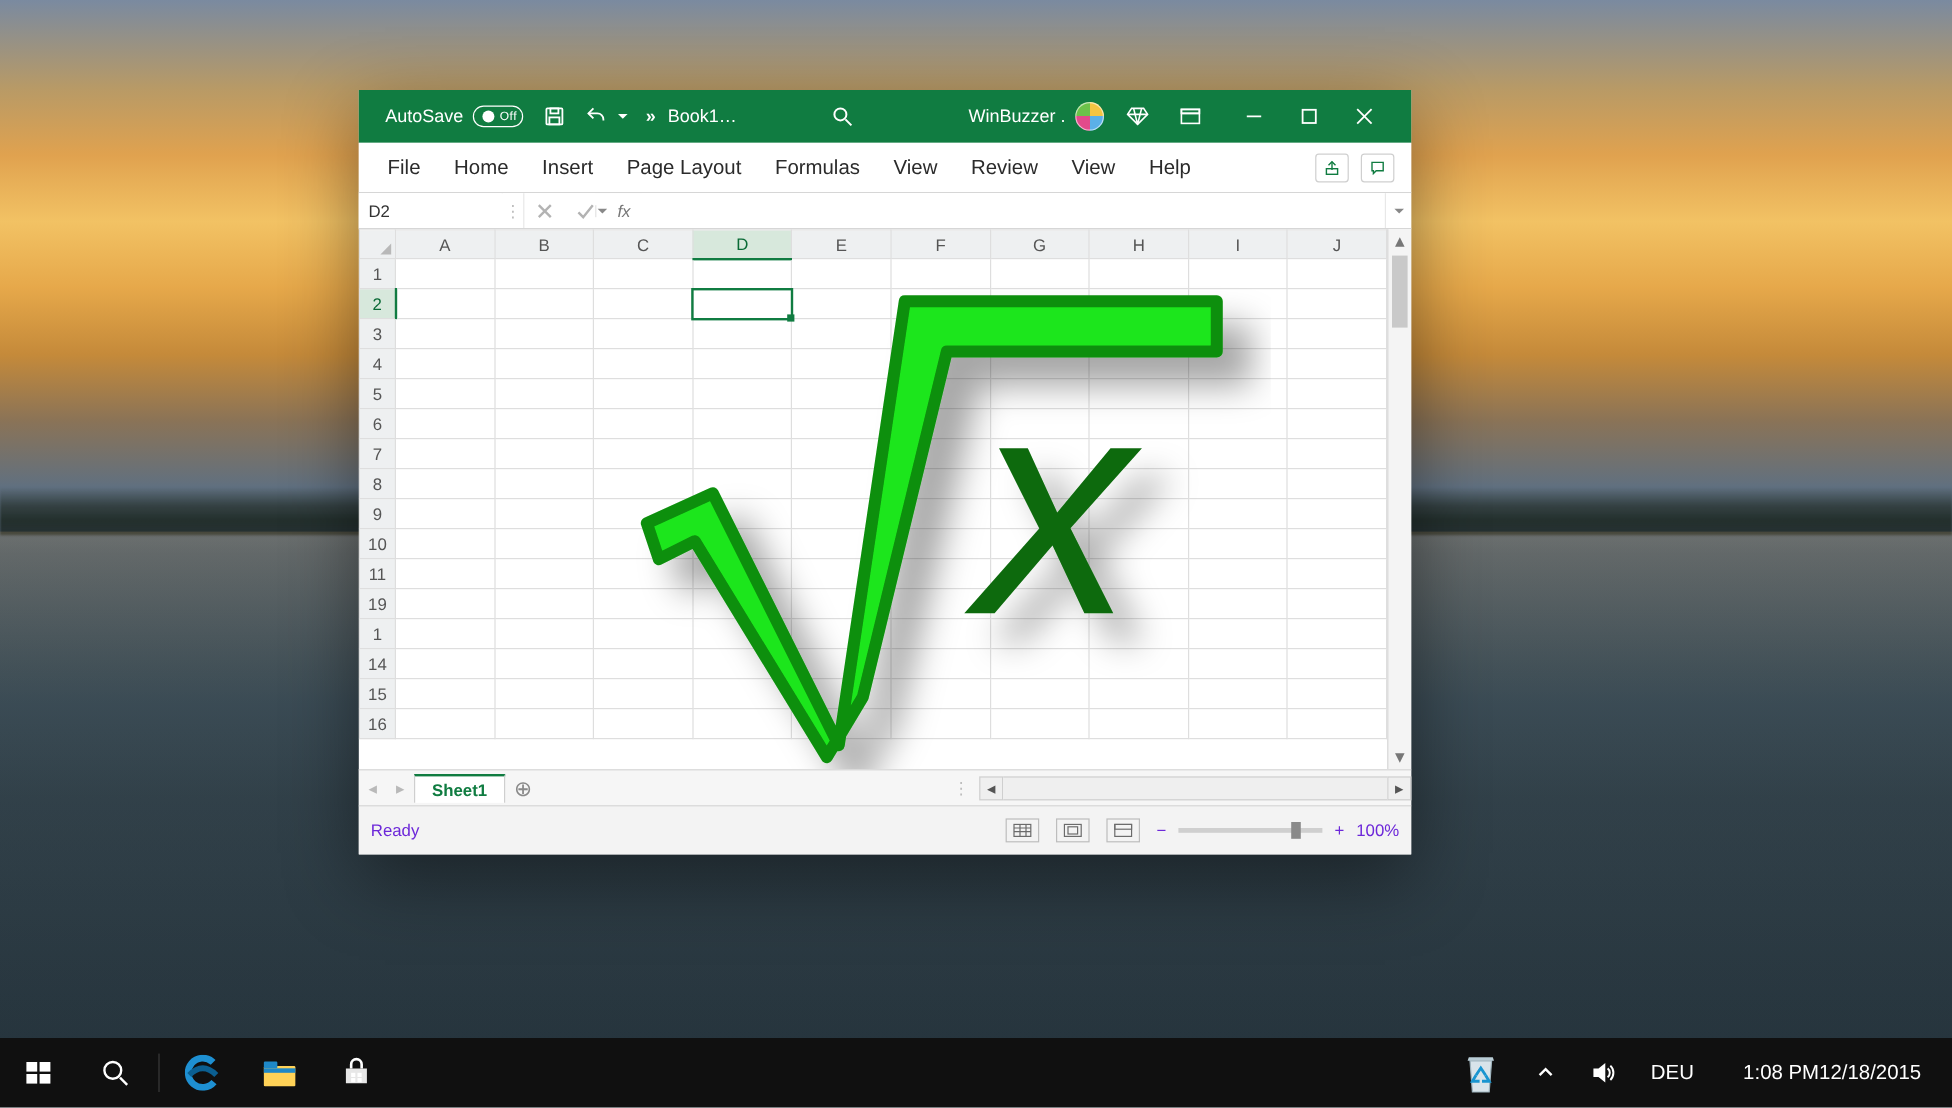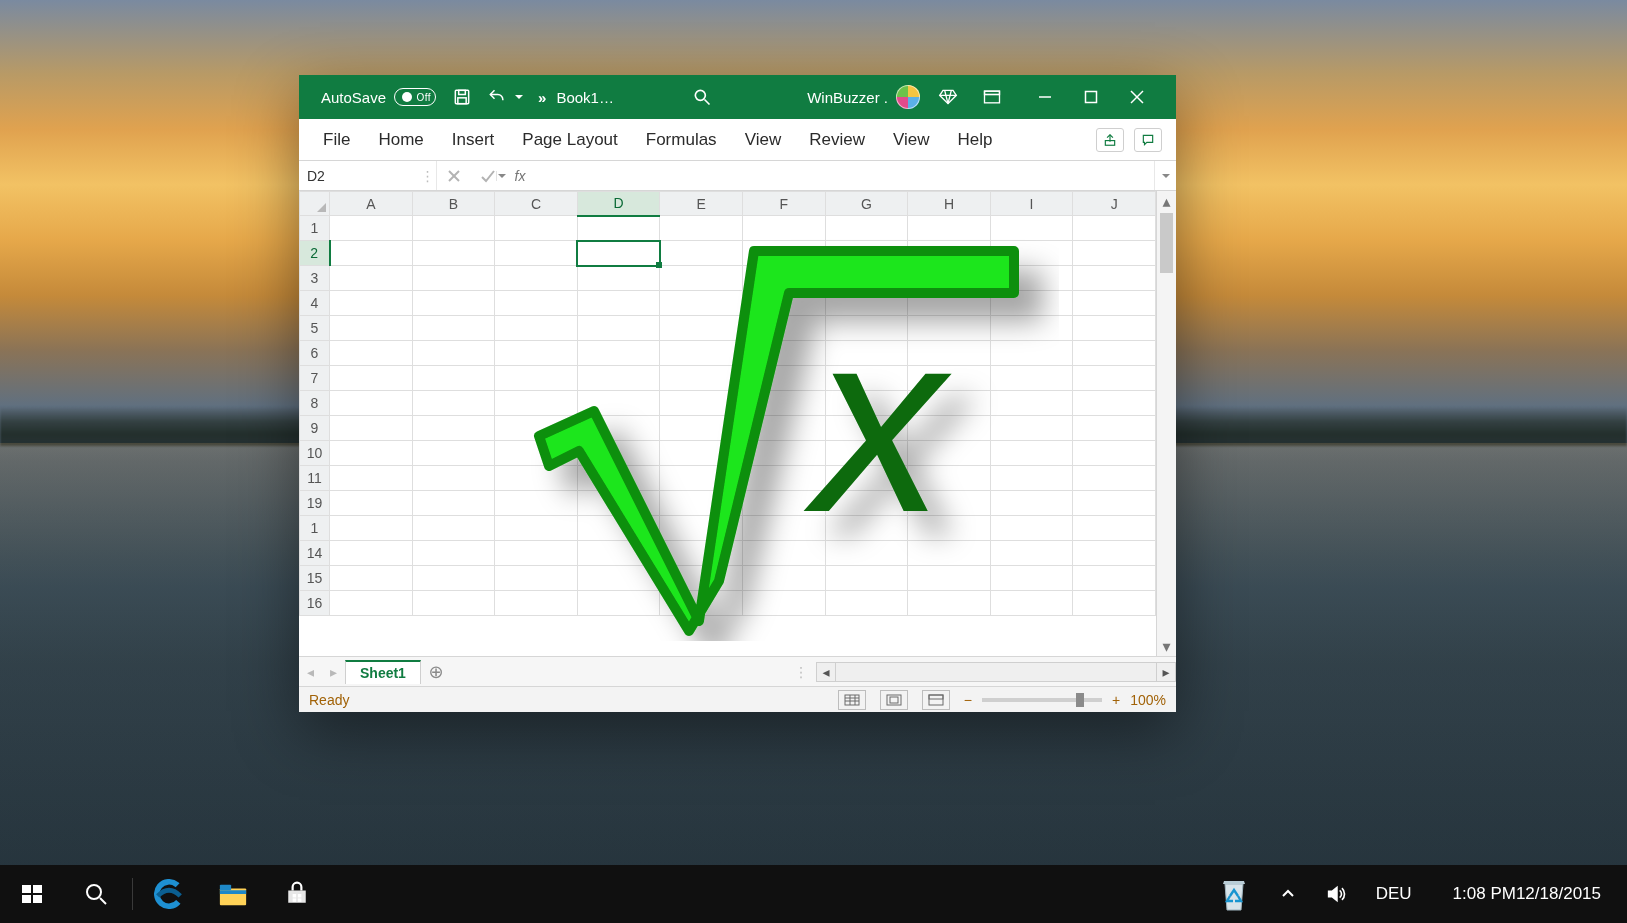--- a/index.html
+++ b/index.html
@@ -132,22 +132,22 @@
 }
 .sheet-tabs .add{width:30px;text-align:center;color:#8a8a8a;font-size:18px;}
 .sheet-tabs .spacer{flex:1;}
 .sheet-tabs .hdots{color:#bdbdbd;padding:0 8px;}
 .sheet-tabs .hscroll{display:flex;align-items:center;gap:0;}
 .sheet-tabs .hscroll .ar{width:20px;height:20px;border:1px solid #cfcfcf;background:#efefef;display:flex;align-items:center;justify-content:center;color:#555;}
 .sheet-tabs .hscroll .trk{width:320px;height:20px;border-top:1px solid #cfcfcf;border-bottom:1px solid #cfcfcf;background:#efefef;position:relative;}
 
 
 .statusbar{
-  height:26px;border-top:1px solid #d6d6d6;display:flex;align-items:center;background:#f3f3f3;
-  font-size:14px;color:#a16207;padding:0 10px;gap:14px;
+  height:41px;border-top:1px solid #d6d6d6;display:flex;align-items:center;background:#f3f3f3;
+  font-size:14px;color:#6d28d9;padding:0 10px;gap:14px;
 }
 .statusbar .spacer{flex:1;}
 .statusbar .view-btn{width:28px;height:20px;border:1px solid #bdbdbd;display:flex;align-items:center;justify-content:center;}
 .statusbar .zoom{display:flex;align-items:center;gap:10px;}
 .statusbar .zoom .slider{width:120px;height:4px;background:#cfcfcf;position:relative;}
 .statusbar .zoom .slider::after{content:"";position:absolute;right:18px;top:-5px;width:8px;height:14px;background:#8a8a8a;}
 
 
 .sqrt-overlay{position:absolute;left:120px;top:30px;width:640px;height:420px;pointer-events:none;}
 

